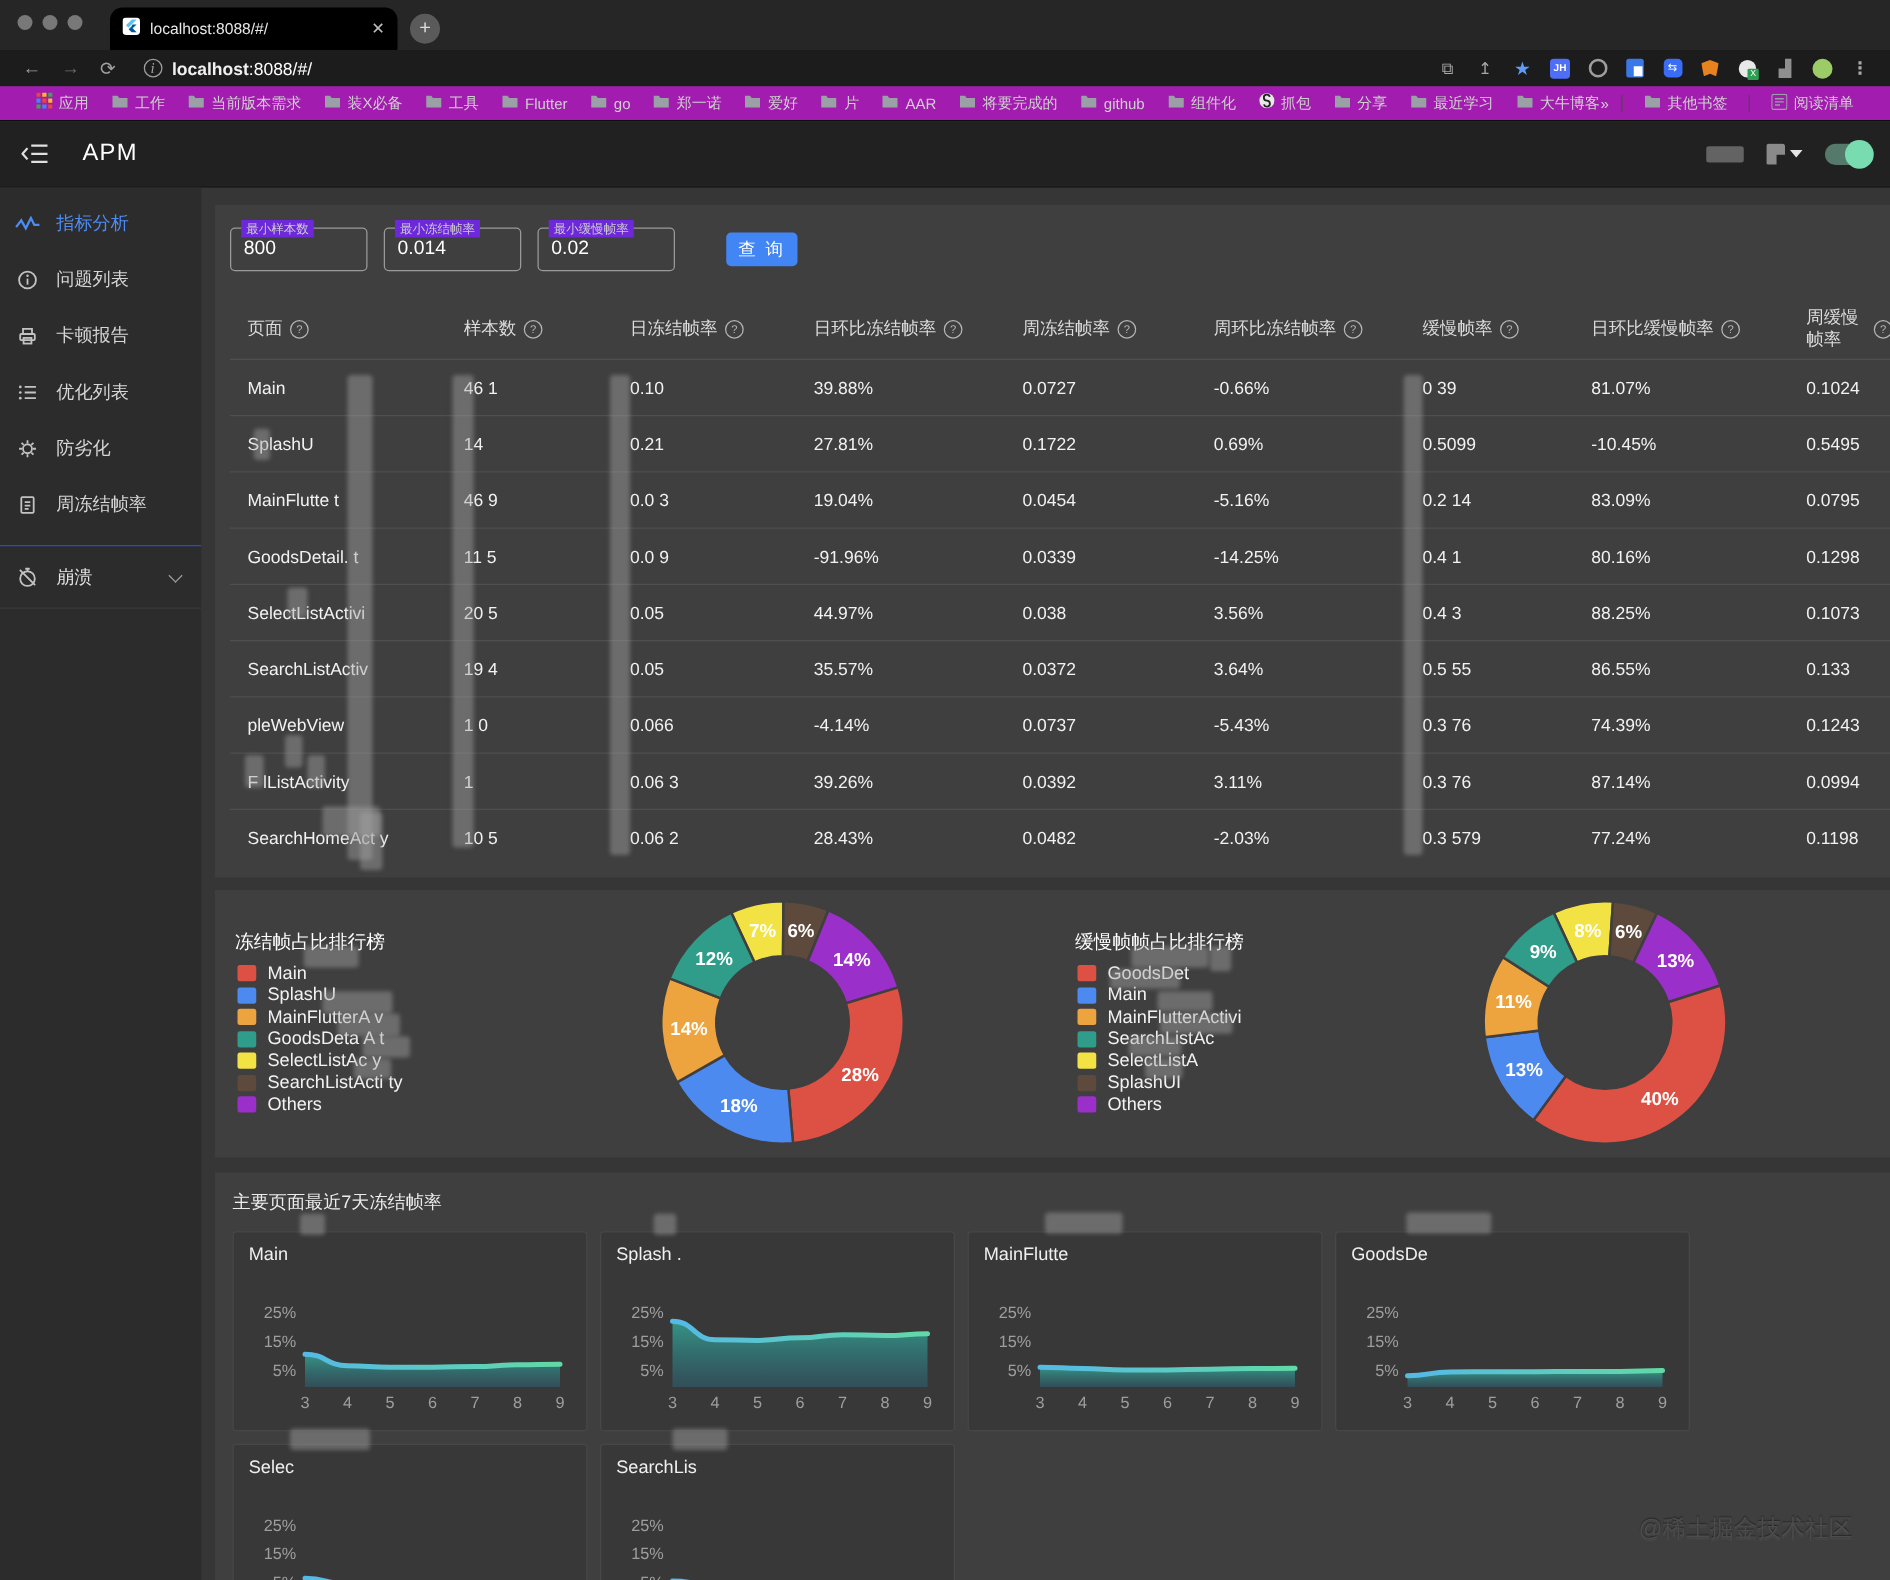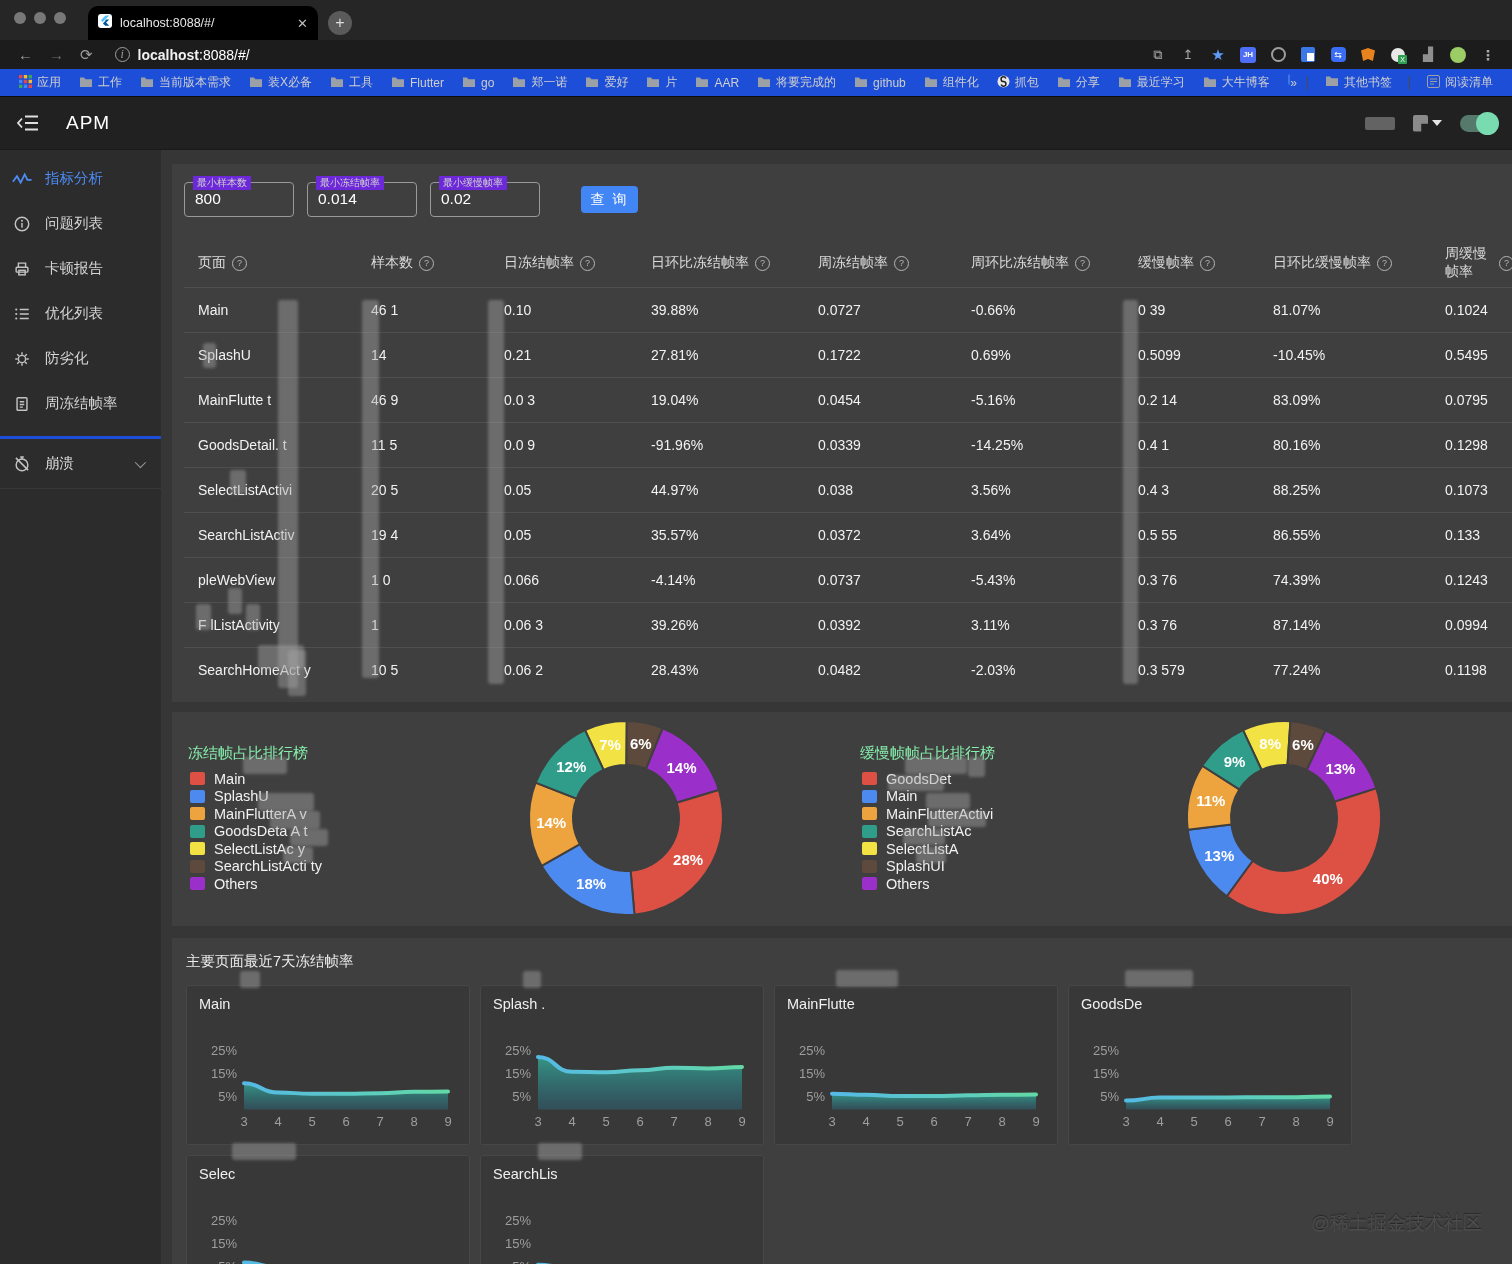--- a/index.html
+++ b/index.html
@@ -19,21 +19,21 @@
   .chrome-nav{height:29px;background:#1c1c1c;display:flex;align-items:center;padding:0 10px;}
   .nav-ic{color:#9f9f9f;font-size:15px;margin:0 8px;}
   .nav-ic.dim{color:#6f6f6f;}
   .url-box{display:flex;align-items:center;gap:8px;margin-left:14px;flex:1;}
   .url-info{color:#9f9f9f;font-size:12px;border:1.3px solid #9f9f9f;border-radius:50%;width:13px;height:13px;
             display:flex;align-items:center;justify-content:center;font-style:italic;font-family:"Liberation Serif",serif;}
   .url-text{font-size:14px;color:#f1f1f1;font-weight:bold;}
   .url-text .path{color:#ffffff;font-weight:normal;}
   .ext-row{display:flex;align-items:center;gap:14px;margin-right:6px;}
   .ext{width:16px;height:16px;display:flex;align-items:center;justify-content:center;font-size:13px;color:#a5a5a5;}
-  .chrome-bookmarks{height:27px;background:#1d4ed8;border-bottom:1px solid #0c0c0c;display:flex;align-items:center;padding:0 12px;}
+  .chrome-bookmarks{height:27px;background:#a21caf;border-bottom:1px solid #0c0c0c;display:flex;align-items:center;padding:0 22px;}
   .bm-list{display:flex;align-items:center;gap:4px;overflow:hidden;flex:1;}
   .bm{display:flex;align-items:center;gap:5px;padding:2px 7px;border-radius:4px;white-space:nowrap;}
   .bm-lb{color:#cfcfcf;font-size:12px;}
   .bm-right{display:flex;align-items:center;gap:10px;margin-left:auto;color:#cfcfcf;font-size:12px;}
   .vsep{width:1px;height:14px;background:#4a4a4a;}
   
   .app-header{height:52px;background:#212121;display:flex;align-items:center;padding:0 16px;border-bottom:1px solid #1a1a1a;}
   .app-title{color:#fff;font-size:19px;letter-spacing:1px;margin-left:26px;}
   .hdr-right{margin-left:auto;display:flex;align-items:center;gap:18px;}
   .hdr-box{width:30px;height:13px;background:#6e6e6e;border-radius:2px;opacity:.85;}
@@ -42,21 +42,21 @@
   .toggle{width:36px;height:17px;border-radius:9px;background:#55796b;position:relative;}
   .toggle i{position:absolute;right:-3px;top:-3px;width:23px;height:23px;border-radius:50%;background:#79dcb0;display:block;}
   
   .app-body{display:flex;height:1116px;}
   .sidebar{width:161px;background:#2c2c2c;flex:none;}
   .sgroup{height:49px;display:flex;align-items:center;padding:0 12px;border-bottom:1px solid #383838;}
   .sgroup .slabel{color:#e4e4e4;font-size:14.5px;margin-left:13px;}
   .chev{width:7px;height:7px;border-right:1.8px solid #9e9e9e;border-bottom:1.8px solid #9e9e9e;margin-left:auto;margin-right:6px;}
   .chev.down{transform:rotate(45deg) translateY(-2px);}
   .chev.up{transform:rotate(-135deg) translateY(-2px);}
-  .subitems{padding:6px 0 10px 0;border-bottom:3px solid #1d4ed8;}
+  .subitems{padding:6px 0 10px 0;border-bottom:1px solid #1d4ed8;}
   .sitem{height:45px;display:flex;align-items:center;padding:0 12px;color:#d6d6d6;}
   .sitem .slabel{font-size:14.5px;margin-left:13px;color:inherit;}
   .sitem.active{color:#4d8cf5;}
   .sic{width:20px;height:20px;display:flex;align-items:center;justify-content:center;color:#c3c3c3;flex:none;}
   .sitem.active .sic{color:#4d8cf5;}
   .content{flex:1;position:relative;padding:14px 0 0 11px;box-sizing:border-box;}
   .panel{background:#3f3f3f;}
   
   .panel-top{padding:18px 0 10px 12px;}
   .filter-row{display:flex;align-items:center;gap:13px;}
@@ -69,21 +69,21 @@
   .trow{display:grid;grid-template-columns:173px 133px 147px 167px 153px 167px 135px 172px 1fr;
         align-items:center;height:44px;padding:0 2px 0 14px;border-top:1px solid #4f4f4f;}
   .trow.head{height:48px;border-top:none;color:#dcdcdc;font-size:14px;}
   .trow .cell{color:#f2f2f2;font-size:14px;white-space:nowrap;overflow:hidden;}
   .hcell{display:flex;align-items:center;gap:6px;color:#dcdcdc;font-size:14px;}
   .qmark{width:13px;height:13px;border:1px solid #b5b5b5;border-radius:50%;color:#b5b5b5;font-size:9px;
          display:inline-flex;align-items:center;justify-content:center;flex:none;}
   
   .panel-donuts{margin-top:10px;height:214px;display:flex;}
   .donut-half{flex:1;position:relative;}
-  .d-title{position:absolute;left:16px;top:32px;color:#86efac;font-size:15px;}
+  .d-title{position:absolute;left:16px;top:32px;color:#ffffff;font-size:15px;}
   .legend{position:absolute;left:18px;top:58px;}
   .litem{display:flex;align-items:center;gap:9px;height:17.5px;}
   .lswatch{width:15px;height:13px;border-radius:2px;flex:none;}
   .llabel{color:#f2f2f2;font-size:14.5px;white-space:nowrap;}
   .donut-svg{position:absolute;top:4px;}
   .donut-half.left .donut-svg{left:352px;}
   .donut-half.right .donut-svg{left:338px;}
   
   .panel-trend{margin-top:12px;padding:14px 0 20px 14px;min-height:360px;}
   .t-title{color:#ececec;font-size:14.5px;margin-bottom:14px;}

